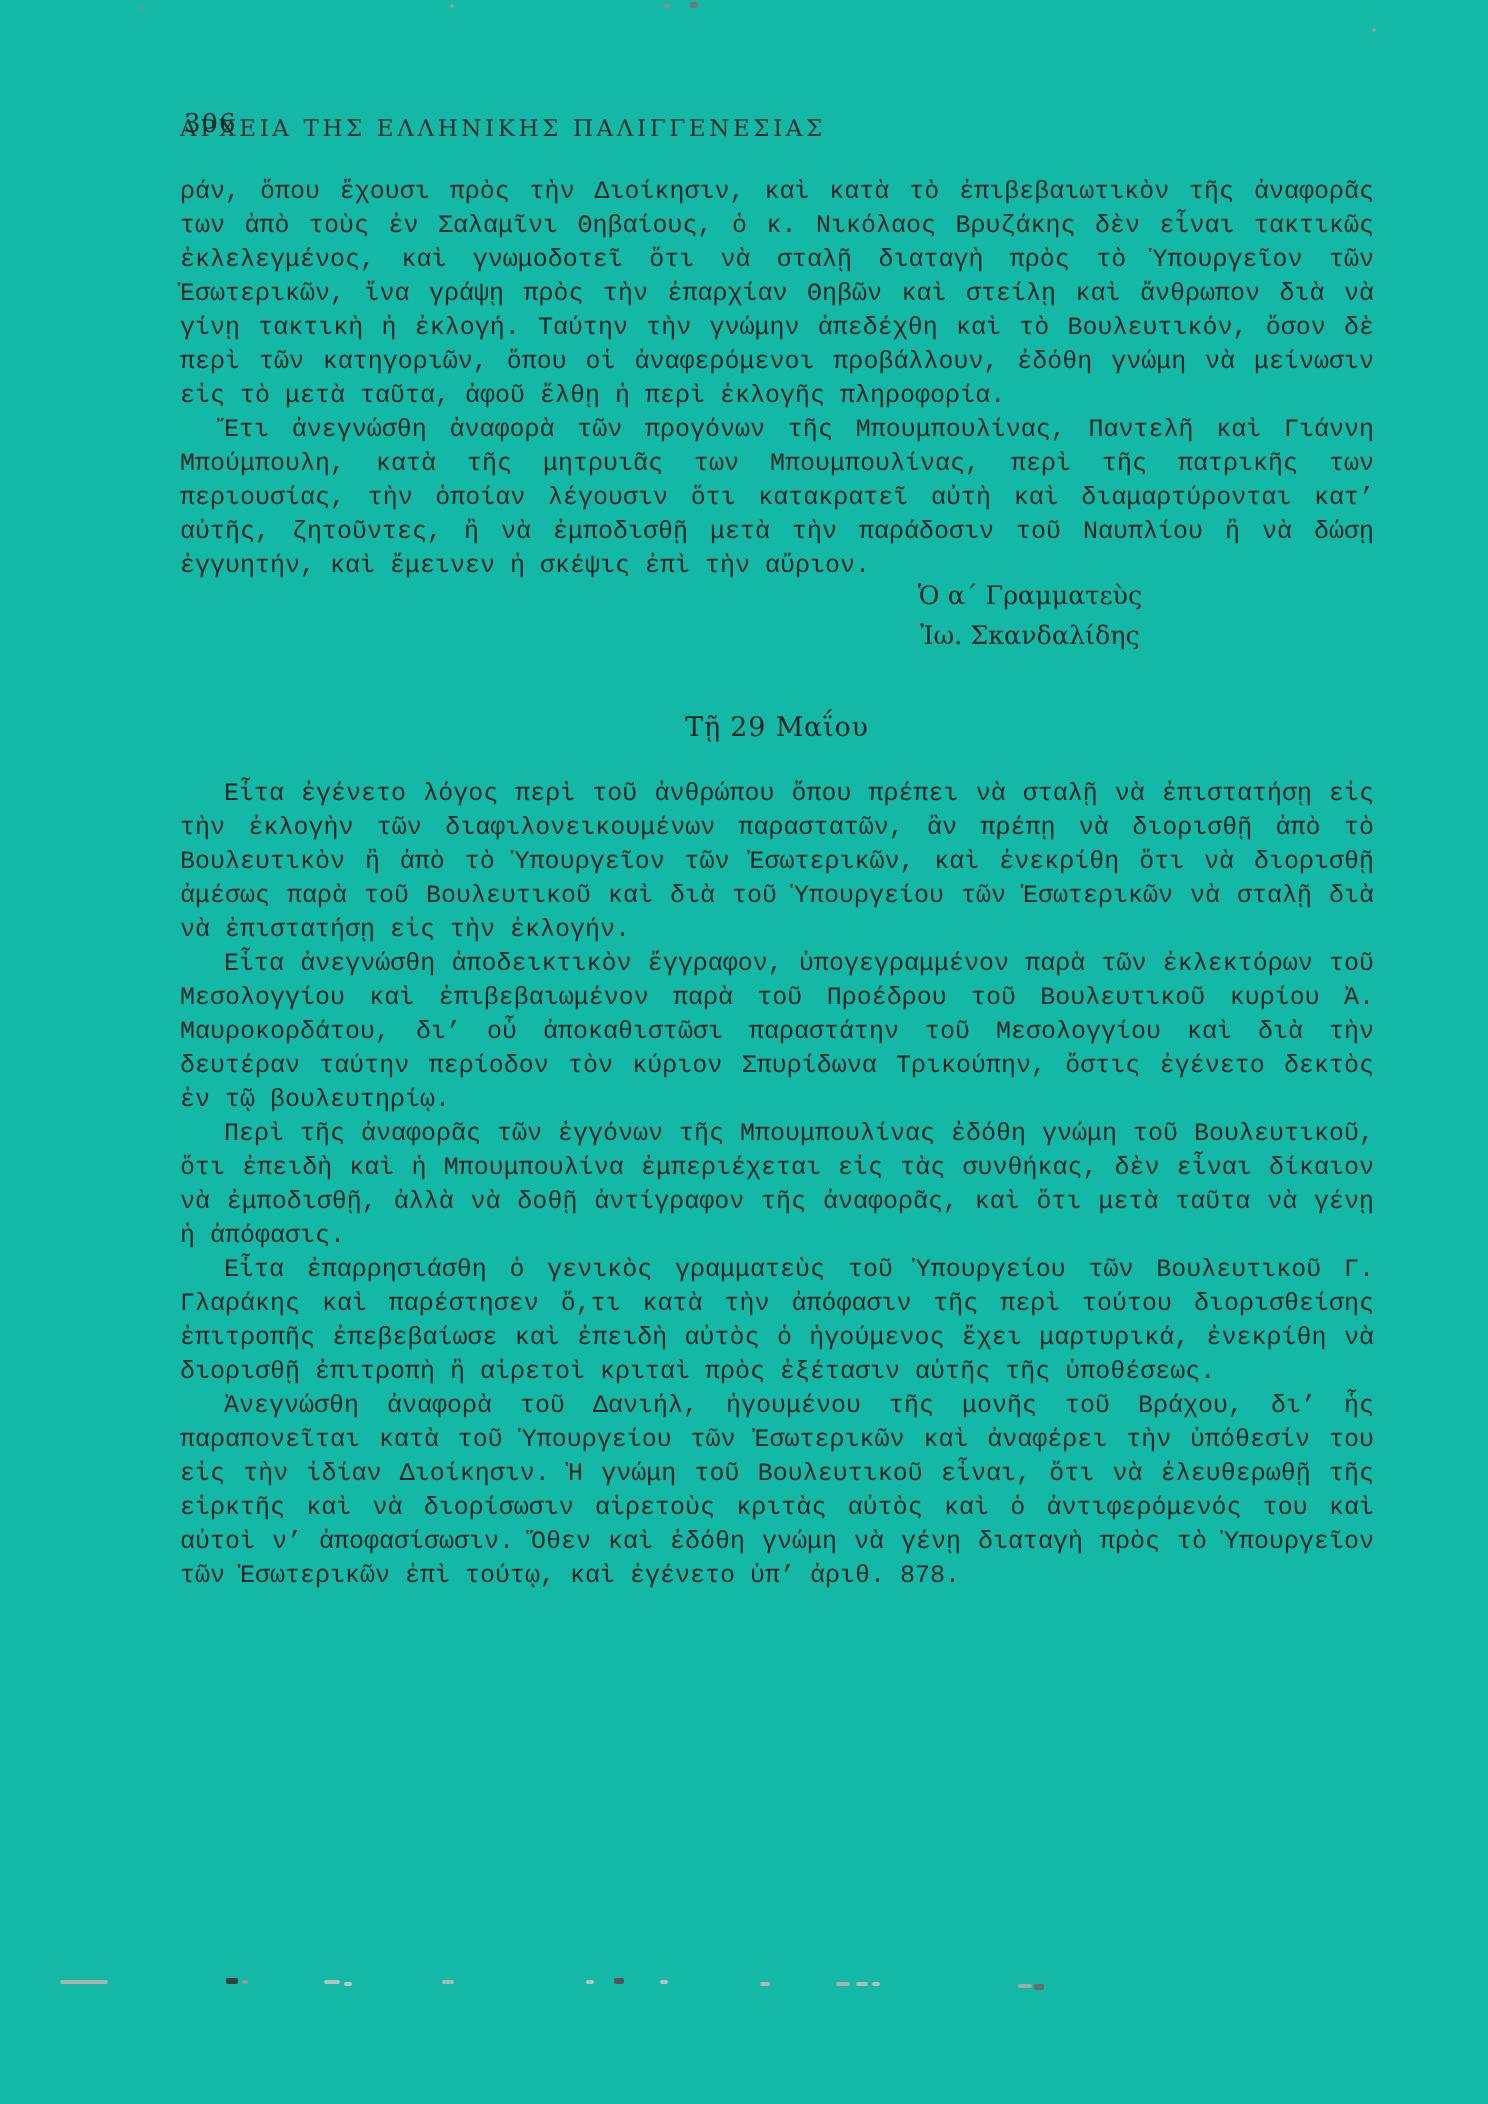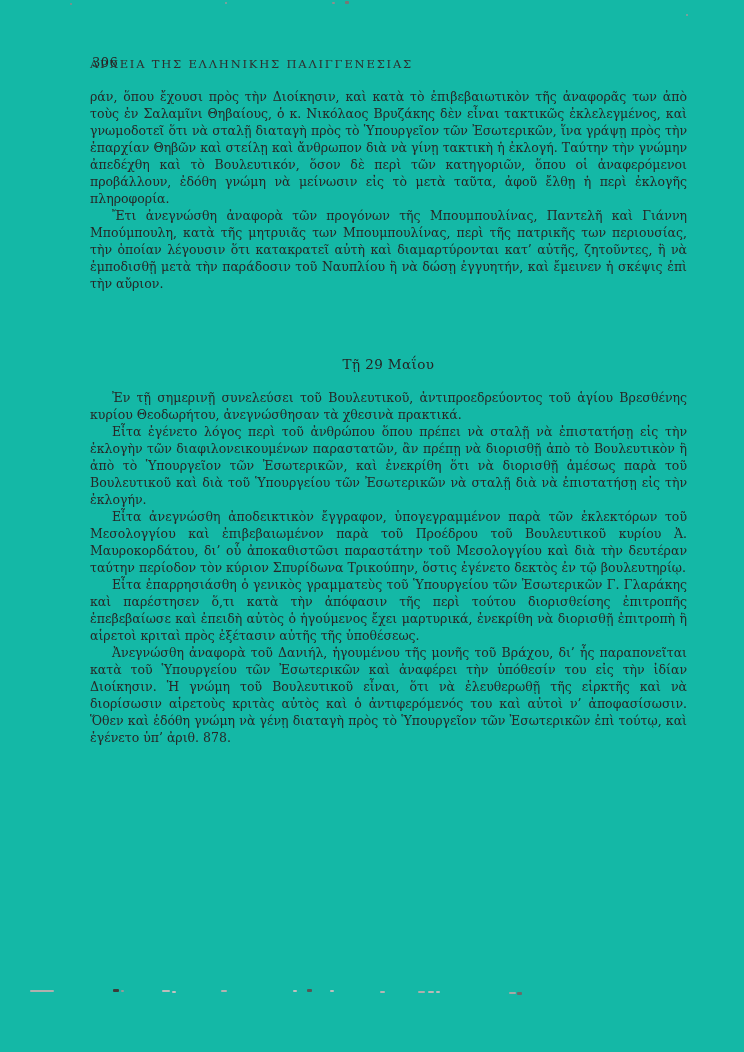--- a/index.html
+++ b/index.html
@@ -28,21 +28,21 @@
   }
   
   .textblock {
     position:absolute; left:90px; width:597px;
     font-size:12.5px; line-height:17px;
     text-align:justify;
     color:#272727;
   }
   .tb1 { top:88px; }
   .tb2 { top:356px; }
-  .textblock p { margin:0 0 0 0; text-indent:22px; }
+  .textblock p { margin:0 0 0 0; text-indent:22px;font-family:Liberation Mono, monospace; }
   .textblock p:first-of-type { margin-top:0; }
   .tb1 p.continuation { text-indent:0; }
   .section-heading {
     margin:0 0 16px 0;
     font-size:13.5px; font-weight:normal;
     text-align:center; letter-spacing:0.4px;
     color:#242424;
   }
   
   .signature {
@@ -64,27 +64,31 @@
   <div class="runhead">
     <span class="pagenum">306</span>
     <div class="htitle">ΑΡΧΕΙΑ ΤΗΣ ΕΛΛΗΝΙΚΗΣ ΠΑΛΙΓΓΕΝΕΣΙΑΣ</div>
   </div>
 
   <div class="textblock tb1">
     <p class="continuation">ράν, ὅπου ἔχουσι πρὸς τὴν Διοίκησιν, καὶ κατὰ τὸ ἐπιβεβαιωτικὸν τῆς ἀναφορᾶς των ἀπὸ τοὺς ἐν Σαλαμῖνι Θηβαίους, ὁ κ. Νικόλαος Βρυζάκης δὲν εἶναι τακτικῶς ἐκλελεγμένος, καὶ γνωμοδοτεῖ ὅτι νὰ σταλῇ διαταγὴ πρὸς τὸ Ὑπουργεῖον τῶν Ἐσωτερικῶν, ἵνα γράψῃ πρὸς τὴν ἐπαρχίαν Θηβῶν καὶ στείλῃ καὶ ἄνθρωπον διὰ νὰ γίνῃ τακτικὴ ἡ ἐκλογή. Ταύτην τὴν γνώμην ἀπεδέχθη καὶ τὸ Βουλευτικόν, ὅσον δὲ περὶ τῶν κατηγοριῶν, ὅπου οἱ ἀναφερόμενοι προβάλλουν, ἐδόθη γνώμη νὰ μείνωσιν εἰς τὸ μετὰ ταῦτα, ἀφοῦ ἔλθῃ ἡ περὶ ἐκλογῆς πληροφορία.</p>
     <p>Ἔτι ἀνεγνώσθη ἀναφορὰ τῶν προγόνων τῆς Μπουμπουλίνας, Παντελῆ καὶ Γιάννη Μπούμπουλη, κατὰ τῆς μητρυιᾶς των Μπουμπουλίνας, περὶ τῆς πατρικῆς των περιουσίας, τὴν ὁποίαν λέγουσιν ὅτι κατακρατεῖ αὐτὴ καὶ διαμαρτύρονται κατ’ αὐτῆς, ζητοῦντες, ἢ νὰ ἐμποδισθῇ μετὰ τὴν παράδοσιν τοῦ Ναυπλίου ἢ νὰ δώσῃ ἐγγυητήν, καὶ ἔμεινεν ἡ σκέψις ἐπὶ τὴν αὔριον.</p>
   </div>
 
+  <div class="signature">
+    <div>Ὁ α΄ Γραμματεὺς</div>
+    <div>Ἰω. Σκανδαλίδης</div>
+  </div>
 
   <div class="textblock tb2">
     <h2 class="section-heading">Τῇ 29 Μαΐου</h2>
-    <p>Ἐν τῇ σημερινῇ συνελεύσει τοῦ Βουλευτικοῦ, ἀντιπροεδρεύοντος τοῦ ἁγίου Βρεσθένης κυρίου Θεοδωρήτου, ἀνεγνώσθησαν τὰ χθεσινὰ πρακτικά.</p>
     <p>Εἶτα ἐγένετο λόγος περὶ τοῦ ἀνθρώπου ὅπου πρέπει νὰ σταλῇ νὰ ἐπιστατήσῃ εἰς τὴν ἐκλογὴν τῶν διαφιλονεικουμένων παραστατῶν, ἂν πρέπῃ νὰ διορισθῇ ἀπὸ τὸ Βουλευτικὸν ἢ ἀπὸ τὸ Ὑπουργεῖον τῶν Ἐσωτερικῶν, καὶ ἐνεκρίθη ὅτι νὰ διορισθῇ ἀμέσως παρὰ τοῦ Βουλευτικοῦ καὶ διὰ τοῦ Ὑπουργείου τῶν Ἐσωτερικῶν νὰ σταλῇ διὰ νὰ ἐπιστατήσῃ εἰς τὴν ἐκλογήν.</p>
     <p>Εἶτα ἀνεγνώσθη ἀποδεικτικὸν ἔγγραφον, ὑπογεγραμμένον παρὰ τῶν ἐκλεκτόρων τοῦ Μεσολογγίου καὶ ἐπιβεβαιωμένον παρὰ τοῦ Προέδρου τοῦ Βουλευτικοῦ κυρίου Ἀ. Μαυροκορδάτου, δι’ οὗ ἀποκαθιστῶσι παραστάτην τοῦ Μεσολογγίου καὶ διὰ τὴν δευτέραν ταύτην περίοδον τὸν κύριον Σπυρίδωνα Τρικούπην, ὅστις ἐγένετο δεκτὸς ἐν τῷ βουλευτηρίῳ.</p>
-    <p>Εἶτα ἐπαρρησιάσθη ὁ γενικὸς γραμματεὺς τοῦ Ὑπουργείου τῶν Ἐσωτερικῶν Γ. Γλαράκης καὶ παρέστησεν ὅ,τι κατὰ τὴν ἀπόφασιν τῆς περὶ τούτου διορισθείσης ἐπιτροπῆς ἐπεβεβαίωσε καὶ ἐπειδὴ αὐτὸς ὁ ἡγούμενος ἔχει μαρτυρικά, ἐνεκρίθη νὰ διορισθῇ ἐπιτροπὴ ἢ αἱρετοὶ κριταὶ πρὸς ἐξέτασιν αὐτῆς τῆς ὑποθέσεως.</p>
+    <p>Περὶ τῆς ἀναφορᾶς τῶν ἐγγόνων τῆς Μπουμπουλίνας ἐδόθη γνώμη τοῦ Βουλευτικοῦ, ὅτι ἐπειδὴ καὶ ἡ Μπουμπουλίνα ἐμπεριέχεται εἰς τὰς συνθήκας, δὲν εἶναι δίκαιον νὰ ἐμποδισθῇ, ἀλλὰ νὰ δοθῇ ἀντίγραφον τῆς ἀναφορᾶς, καὶ ὅτι μετὰ ταῦτα νὰ γένῃ ἡ ἀπόφασις.</p>
+    <p>Εἶτα ἐπαρρησιάσθη ὁ γενικὸς γραμματεὺς τοῦ Ὑπουργείου τῶν Βουλευτικοῦ Γ. Γλαράκης καὶ παρέστησεν ὅ,τι κατὰ τὴν ἀπόφασιν τῆς περὶ τούτου διορισθείσης ἐπιτροπῆς ἐπεβεβαίωσε καὶ ἐπειδὴ αὐτὸς ὁ ἡγούμενος ἔχει μαρτυρικά, ἐνεκρίθη νὰ διορισθῇ ἐπιτροπὴ ἢ αἱρετοὶ κριταὶ πρὸς ἐξέτασιν αὐτῆς τῆς ὑποθέσεως.</p>
     <p>Ἀνεγνώσθη ἀναφορὰ τοῦ Δανιήλ, ἡγουμένου τῆς μονῆς τοῦ Βράχου, δι’ ἧς παραπονεῖται κατὰ τοῦ Ὑπουργείου τῶν Ἐσωτερικῶν καὶ ἀναφέρει τὴν ὑπόθεσίν του εἰς τὴν ἰδίαν Διοίκησιν. Ἡ γνώμη τοῦ Βουλευτικοῦ εἶναι, ὅτι νὰ ἐλευθερωθῇ τῆς εἱρκτῆς καὶ νὰ διορίσωσιν αἱρετοὺς κριτὰς αὐτὸς καὶ ὁ ἀντιφερόμενός του καὶ αὐτοὶ ν’ ἀποφασίσωσιν. Ὅθεν καὶ ἐδόθη γνώμη νὰ γένῃ διαταγὴ πρὸς τὸ Ὑπουργεῖον τῶν Ἐσωτερικῶν ἐπὶ τούτῳ, καὶ ἐγένετο ὑπ’ ἀριθ. 878.</p>
   </div>
 
   <span class="artifact" style="left:30px;  top:990px; width:24px; height:2px; background:#b0b0ae;"></span>
   <span class="artifact" style="left:113px; top:989px; width:6px;  height:3px; background:#3c3c3a;"></span>
   <span class="artifact" style="left:121px; top:990px; width:3px;  height:2px; background:#9a9a98;"></span>
   <span class="artifact" style="left:162px; top:990px; width:8px;  height:2px; background:#bdbdbb;"></span>
   <span class="artifact" style="left:172px; top:991px; width:4px;  height:2px; background:#c2c2c0;"></span>
   <span class="artifact" style="left:221px; top:990px; width:6px;  height:2px; background:#b3b3b1;"></span>
   <span class="artifact" style="left:293px; top:990px; width:4px;  height:2px; background:#c0c0be;"></span>

